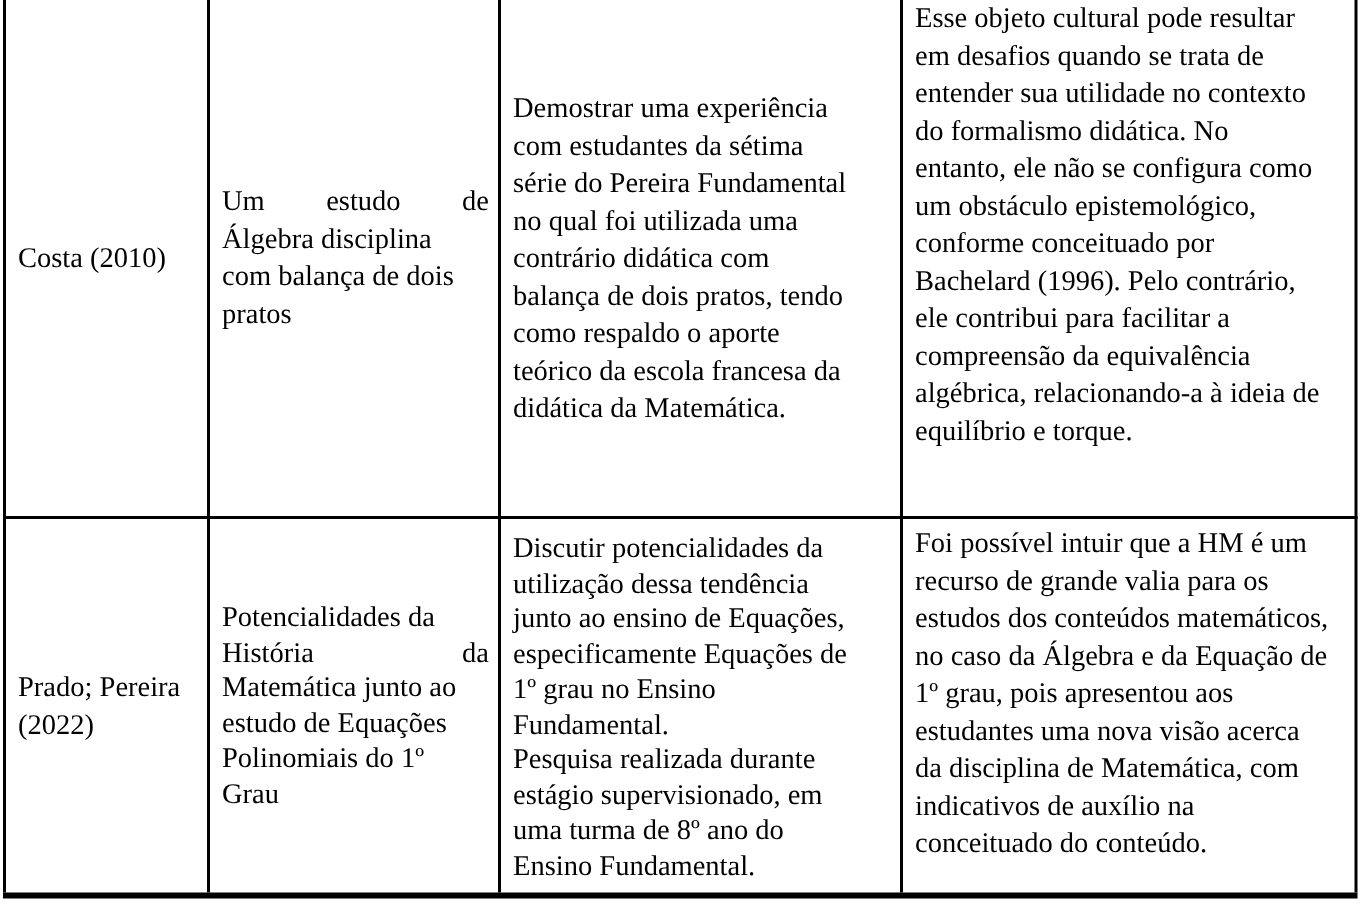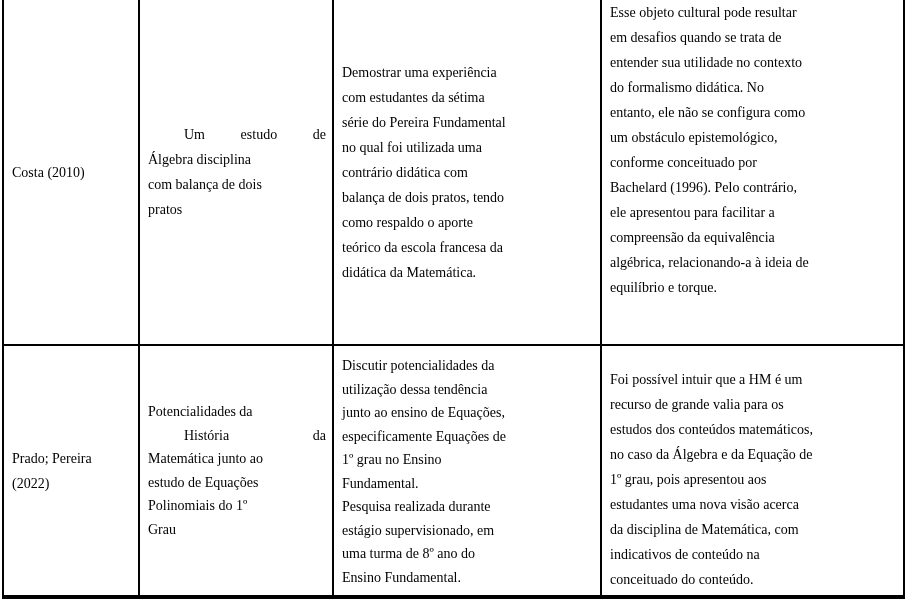--- a/index.html
+++ b/index.html
@@ -13,38 +13,37 @@
   }
   table.lit-table {
     border-collapse: collapse;
     table-layout: fixed;
     margin-left: 2px;
   }
   td.cell {
     border: 2px solid #000000;
     vertical-align: middle;
     padding: 0 6px 0 8px;
-    font-size: 14px;
+    font-size: 19px;
     line-height: 25px;
     overflow: hidden;
   }
   tr.row-1 { height: 345px; }
   tr.row-1 td.cell { border-top: none; }
   tr.row-2 { height: 252px; }
   tr.row-2 td.cell { border-bottom: 4px solid #000000; }
   td.v-top { vertical-align: top; }
   td.lh23 { line-height: 23.5px; }
-  td.pt5 { padding-top: 21px; }
+  td.pt5 { padding-top: 4px; }
   td.pt8 { padding-top: 8px; }
   .line { white-space: nowrap; }
   .line-justify {
     white-space: normal;
     text-align: justify;
     text-align-last: justify;
-    margin-left: 36px;
   }
 </style>
 </head>
 <body>
 
 <div class="page">
   <table class="lit-table">
     <colgroup>
       <col style="width:136px">
       <col style="width:194px">
@@ -75,21 +74,21 @@
           </td>
         <td class="cell v-top">
             <div class="line">Esse objeto cultural pode resultar</div>
             <div class="line">em desafios quando se trata de</div>
             <div class="line">entender sua utilidade no contexto</div>
             <div class="line">do formalismo didática. No</div>
             <div class="line">entanto, ele não se configura como</div>
             <div class="line">um obstáculo epistemológico,</div>
             <div class="line">conforme conceituado por</div>
             <div class="line">Bachelard (1996). Pelo contrário,</div>
-            <div class="line">ele apresentou para facilitar a</div>
+            <div class="line">ele contribui para facilitar a</div>
             <div class="line">compreensão da equivalência</div>
             <div class="line">algébrica, relacionando-a à ideia de</div>
             <div class="line">equilíbrio e torque.</div>
           </td>
       </tr>
       <tr class="row-2">
         <td class="cell">
             <div class="line">Prado; Pereira</div>
             <div class="line">(2022)</div>
           </td>
@@ -114,19 +113,19 @@
             <div class="line">Ensino Fundamental.</div>
           </td>
         <td class="cell v-top pt5">
             <div class="line">Foi possível intuir que a HM é um</div>
             <div class="line">recurso de grande valia para os</div>
             <div class="line">estudos dos conteúdos matemáticos,</div>
             <div class="line">no caso da Álgebra e da Equação de</div>
             <div class="line">1º grau, pois apresentou aos</div>
             <div class="line">estudantes uma nova visão acerca</div>
             <div class="line">da disciplina de Matemática, com</div>
-            <div class="line">indicativos de conteúdo na</div>
+            <div class="line">indicativos de auxílio na</div>
             <div class="line">conceituado do conteúdo.</div>
           </td>
       </tr>
     </tbody>
   </table>
 </div>
 
 </body></html>

